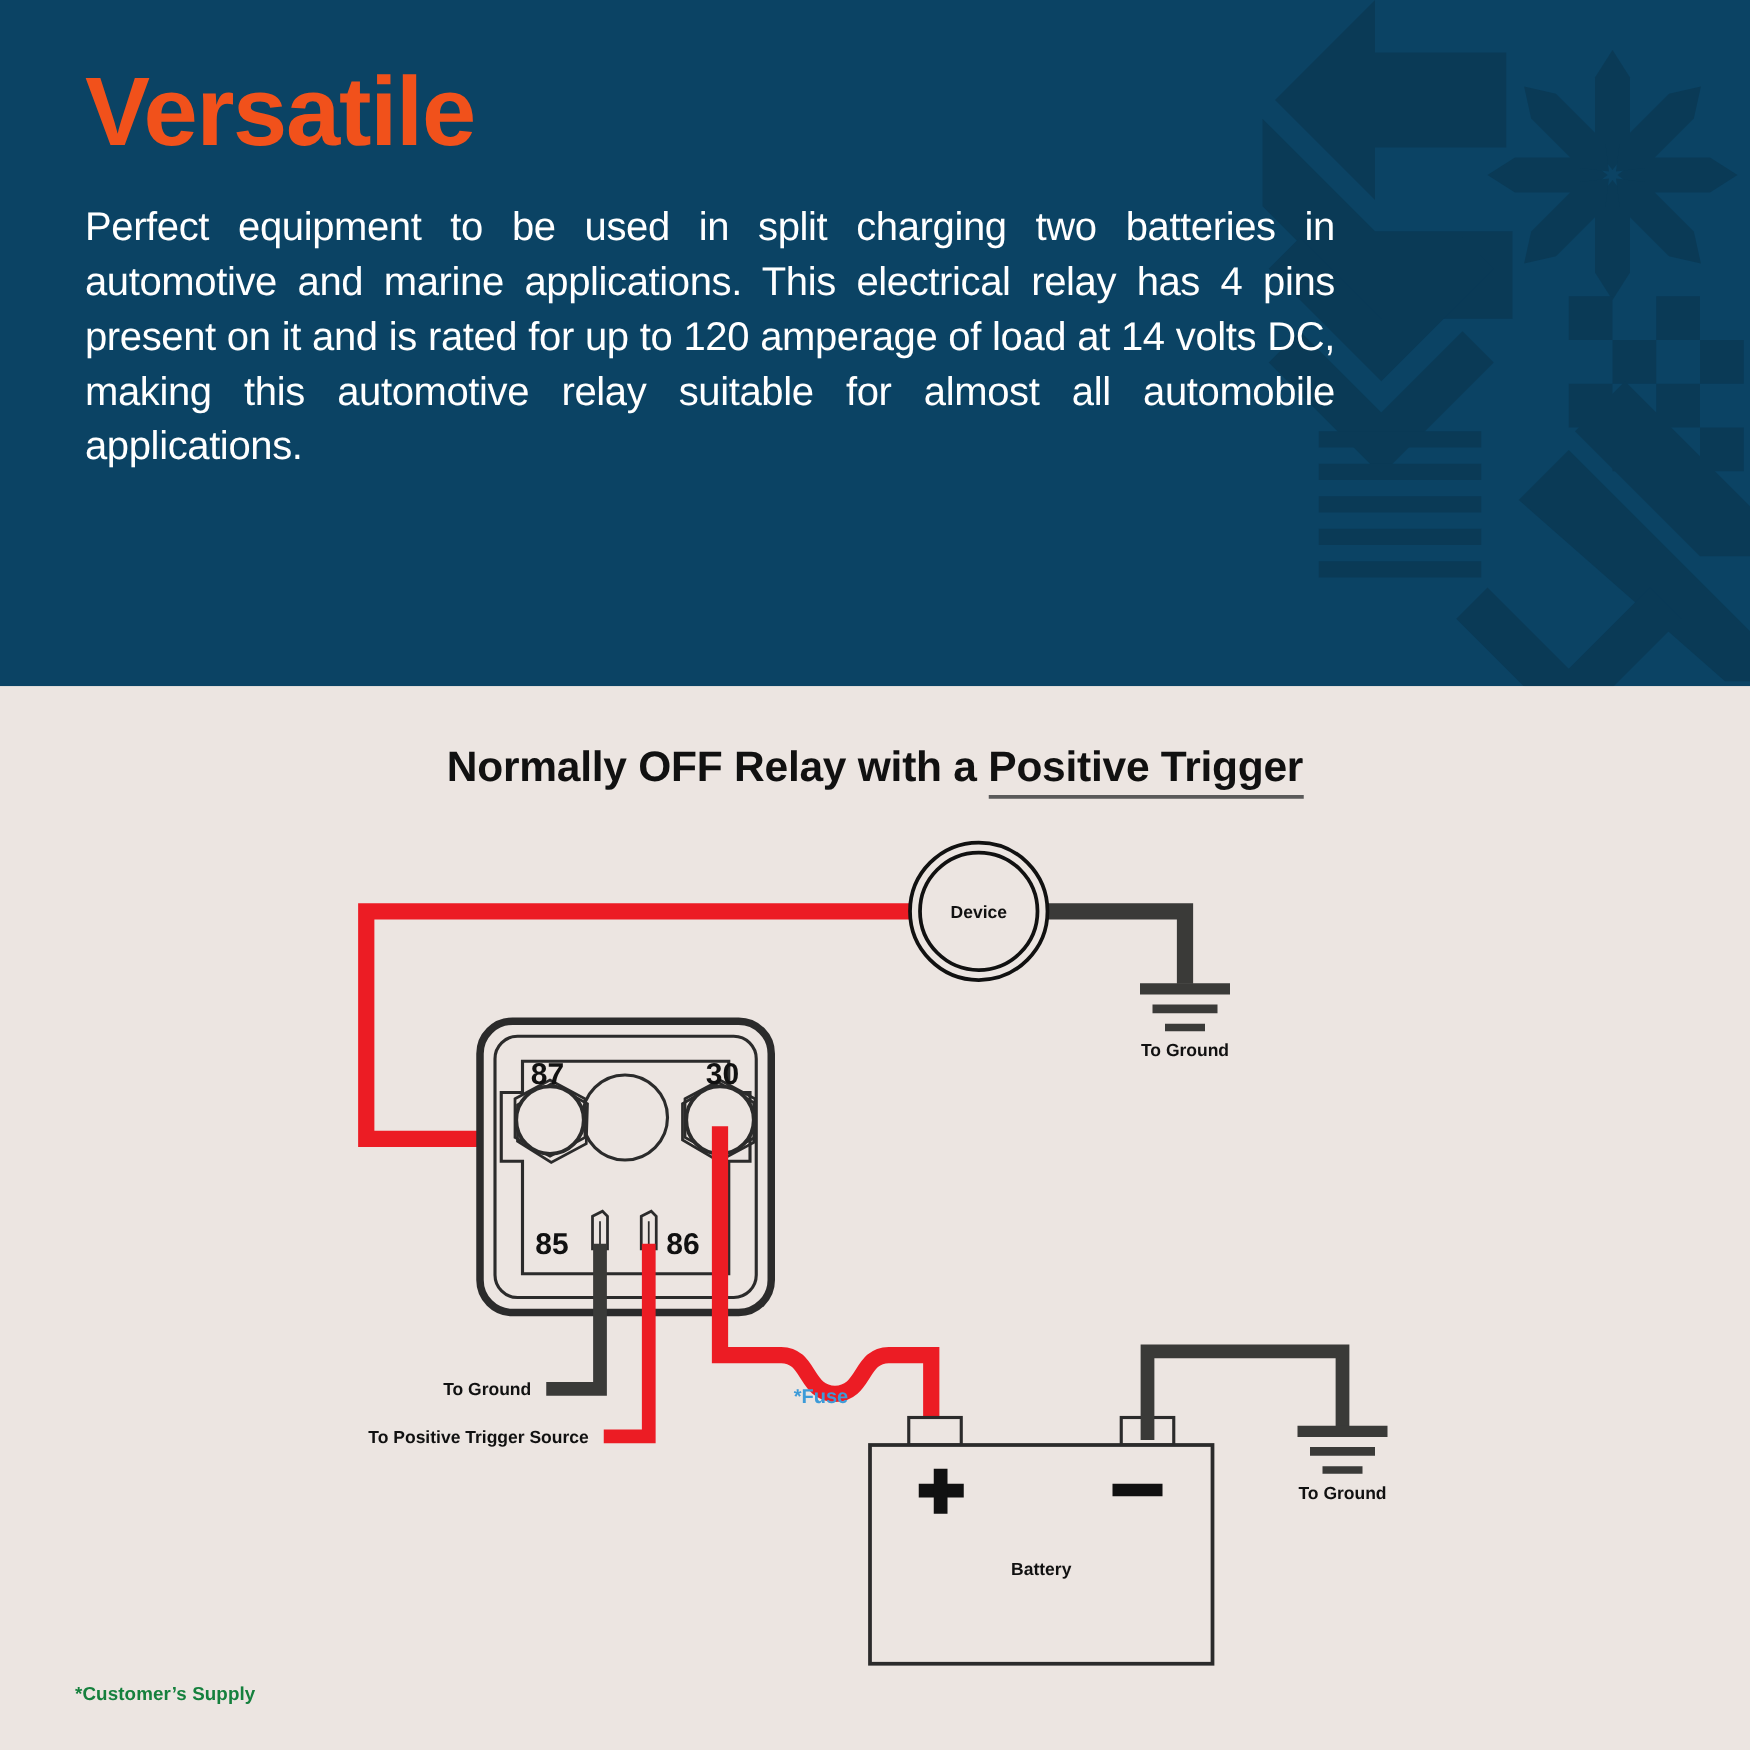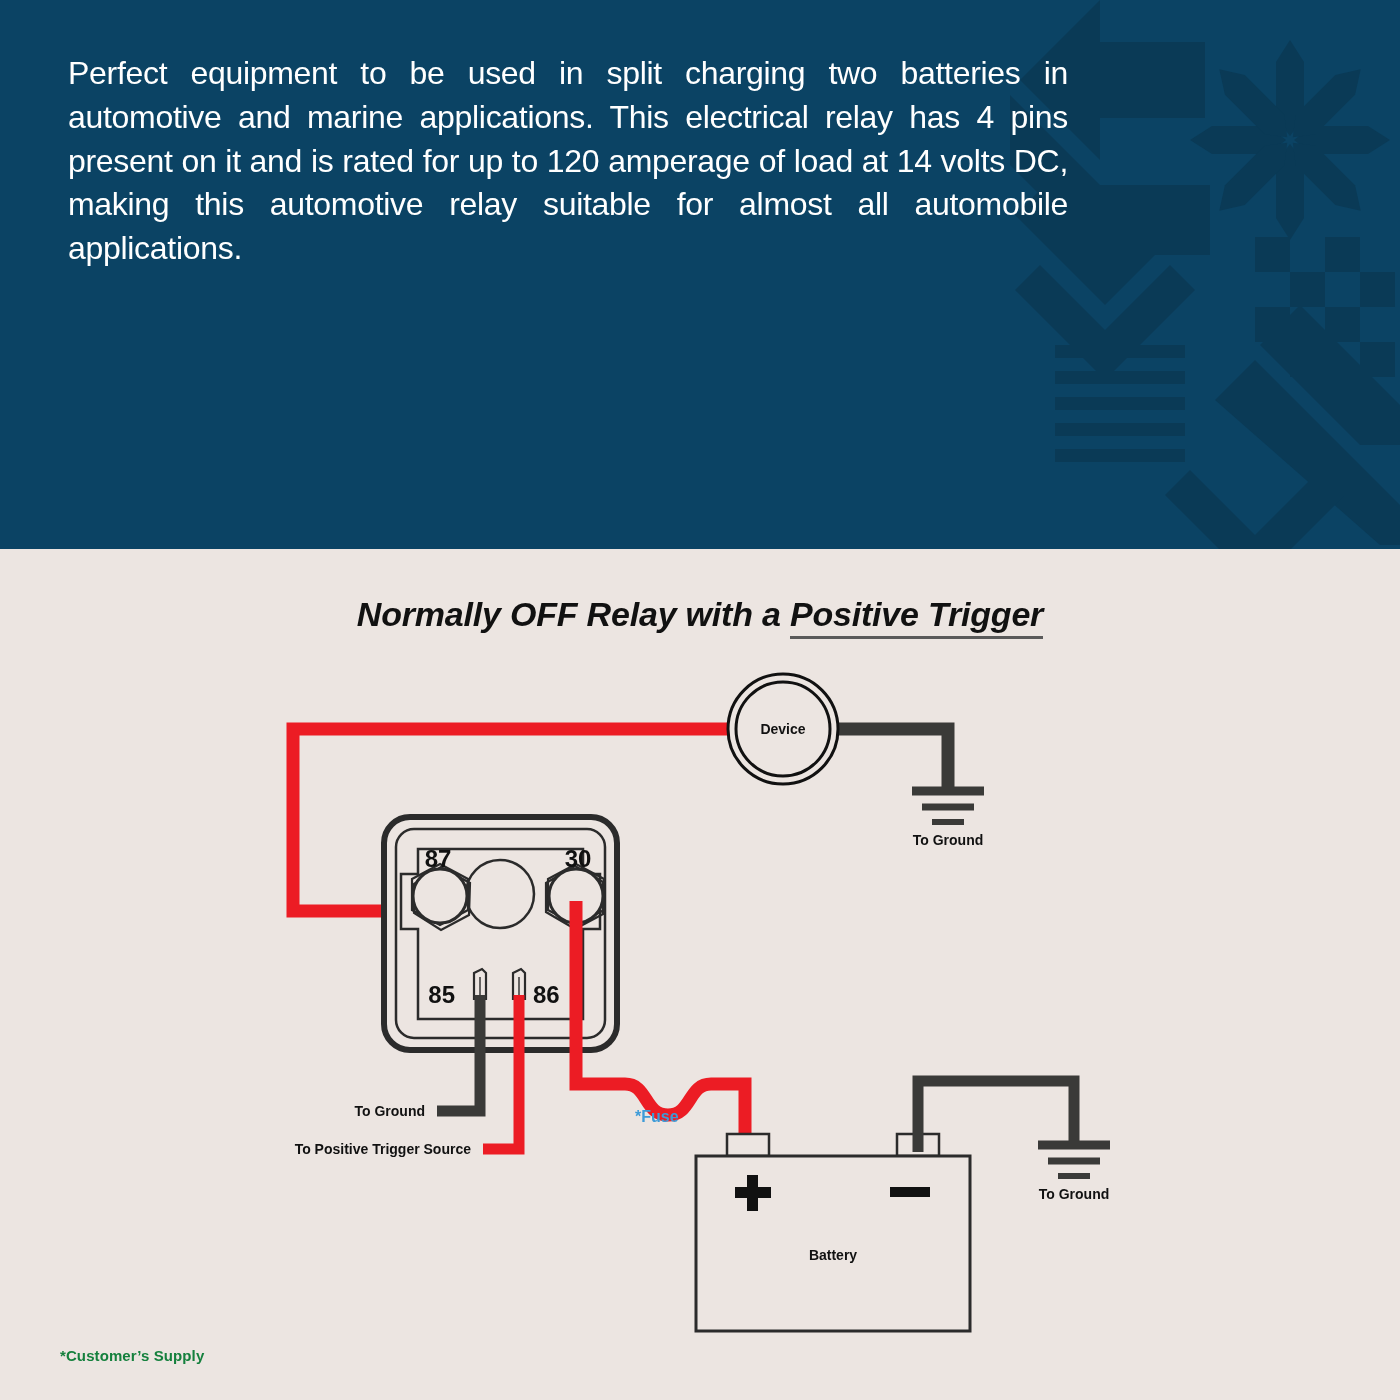--- a/index.html
+++ b/index.html
@@ -29,21 +29,21 @@
     font-weight:400;letter-spacing:-0.3px;
   }
 
   
   .panel{
     position:absolute;left:0;top:549px;width:1400px;height:851px;
     background:#ece5e1;
   }
   .diagram-title{
     position:absolute;left:0;top:46px;width:1400px;text-align:center;
-    font-size:34px;font-weight:bold;color:#111111;letter-spacing:-0.2px;font-style:italic;
+    font-size:34px;font-weight:bold;color:#111111;letter-spacing:-0.2px;
   }
   .diagram-title .u{ border-bottom:3px solid #5a5a5a; padding-bottom:3px;}
 
   .svg-wrap{position:absolute;left:0;top:0;width:1400px;height:851px;}
 
   .footnote{
     position:absolute;left:60px;bottom:36px;
     font-size:15px;font-weight:bold;color:#15803d;letter-spacing:0.1px;
   }
 
@@ -108,20 +108,21 @@
           <path d="M235 400 L275 360 L420 505 L420 545 L400 545 Z"></path>
           <path d="M280 345 L320 305 L420 405 L420 445 L380 445 Z"></path>
           <path d="M325 290 L365 250 L420 305 L420 345 Z" opacity="0"></path>
         </g>
 
         <path d="M210 470 L275 535 L340 470 L365 495 L275 585 L185 495 Z"></path>
       </g>
     </svg>
 
     <div class="header-inner">
+      <h1 class="headline">Versatile</h1>
       <p class="body-copy">Perfect equipment to be used in split charging two batteries in automotive and marine applications. This electrical relay has 4 pins present on it and is rated for up to 120 amperage of load at 14 volts DC, making this automotive relay suitable for almost all automobile applications.</p>
     </div>
   </div>
 
   <div class="panel">
 
     <div class="diagram-title"><span>Normally OFF Relay with a </span><span class="u">Positive Trigger</span></div>
 
     <svg class="svg-wrap" viewBox="0 0 1400 851">
 

